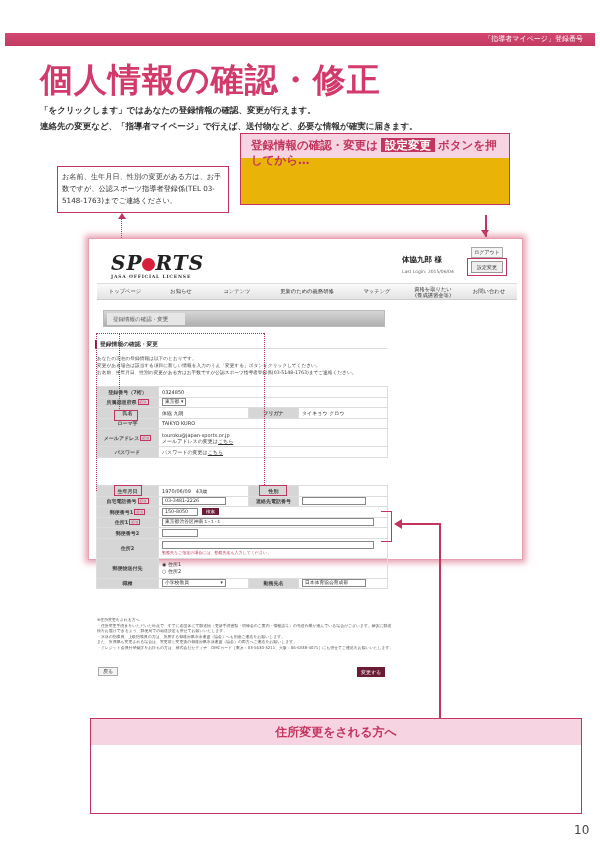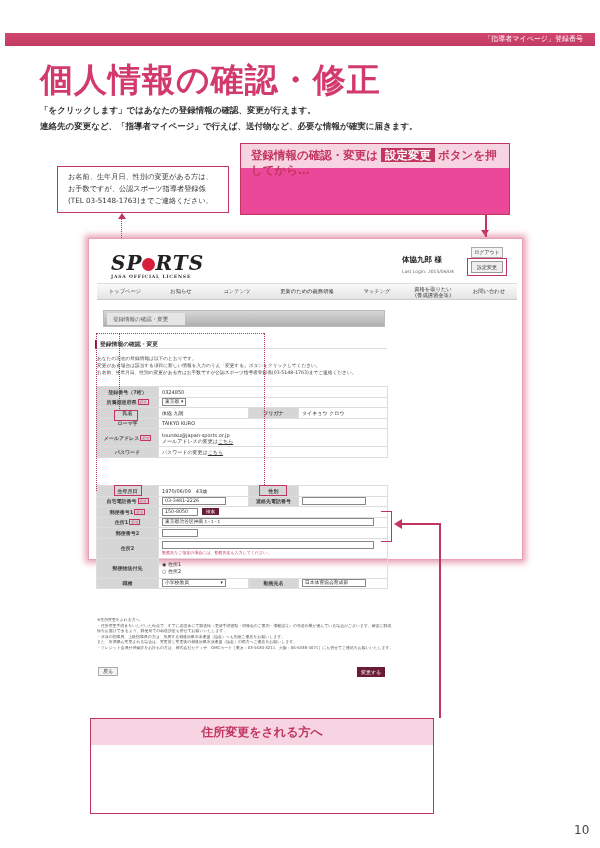--- a/index.html
+++ b/index.html
@@ -9,28 +9,28 @@
   .top-band { position: absolute; left: 5px; top: 33px; width: 590px; height: 13px;
     background: linear-gradient(#d2476f, #c23a62); }
   .top-band span { position: absolute; right: 12px; top: 1px; font-size: 7px; color: #fff; }
 
   .page-title { position: absolute; left: 40px; top: 58px; font-size: 33px; font-weight: bold;
     color: #d23a6b; letter-spacing: 1px; }
   .lead { position: absolute; left: 40px; font-size: 8.5px; font-weight: bold; color: #333; }
   .lead.l1 { top: 105px; } .lead.l2 { top: 121px; }
 
   .note-left { position: absolute; left: 57px; top: 166px; width: 172px; height: 47px;
-    border: 1.5px solid #c2355f; background: #fff; padding: 4px 10px; font-size: 7.2px; line-height: 12px; color: #333; }
+    border: 1.5px solid #c2355f; background: #fff; padding: 4px 4px; font-size: 7.2px; line-height: 12px; color: #333; }
   .arrow-up { position: absolute; left: 118px; top: 213px; width: 0; height: 0;
     border-left: 4px solid transparent; border-right: 4px solid transparent; border-bottom: 6px solid #c2355f; }
   .dotline-v { position: absolute; border-left: 1.5px dotted #b33056; }
   .dotline-h { position: absolute; border-top: 1.5px dotted #b33056; }
 
-  .note-right { position: absolute; left: 240px; top: 143px; width: 270px; height: 72px;
-    border: 1.5px solid #c2355f; background: #ec4899; }
+  .note-right { position: absolute; left: 240px; top: 133px; width: 270px; height: 72px;
+    border: 1.5px solid #c2355f; background: #eab308; }
   .note-right .hd { background: #f7d4e2; height: 24px; padding: 4px 10px; font-size: 11.5px; font-weight: bold; color: #c2355f; }
   .note-right .hd .btn-tag { background: #c2355f; color: #fff; padding: 0 4px; margin: 0 3px; }
   .note-right .bd { padding: 4px 10px; font-size: 6.8px; line-height: 11.5px; color: #333; }
 
   .line-solid { position: absolute; background: #c2355f; }
 
   .shot { position: absolute; left: 88px; top: 238px; width: 435px; height: 322px; background: #fff;
     box-shadow: 0 0 6px 3px rgba(214,90,120,.55); border: 1px solid #e8a0b2; }
 
   .logo { position: absolute; left: 22px; top: 12px; font-family: "DejaVu Serif", serif; font-style: italic; font-weight: bold; font-size: 20px; color: #222; letter-spacing: 1px; }
@@ -64,21 +64,21 @@
   .hint { color: #c2355f; font-size: 4px; display: block; margin-top: 1px; }
   .hl-box { position: absolute; border: 1.5px solid #c2355f; }
 
   .footnotes { position: absolute; left: 8px; top: 378px; width: 298px; font-size: 3.9px; line-height: 5.6px; color: #555; }
   .btn-back { position: absolute; left: 9px; top: 428px; width: 20px; height: 9px; border: 1px solid #aaa; background: #f4f4f4; font-size: 5px; text-align: center; line-height: 7px; color:#333; }
   .btn-submit { position: absolute; left: 268px; top: 428px; width: 28px; height: 10px; background: #6a1c34; color: #fff; font-size: 5px; text-align: center; line-height: 10px; }
 
   .bracket { position: absolute; left: 381px; top: 511px; width: 11px; height: 31px; border: 1.5px solid #c2355f; border-left: none; }
   .arrow-left { position: absolute; left: 394px; top: 519px; width: 0; height: 0; border-top: 5px solid transparent; border-bottom: 5px solid transparent; border-right: 8px solid #c2355f; }
 
-  .addr-box { position: absolute; left: 90px; top: 718px; width: 344px; height: 96px; border: 1.5px solid #c2355f; background: #fff; }
+  .addr-box { position: absolute; left: 90px; top: 718px; width: 492px; height: 96px; border: 1.5px solid #c2355f; background: #fff; }
   .addr-box .hd { height: 26px; background: #f7d4e2; text-align: center; font-size: 12px; font-weight: bold; color: #c2355f; line-height: 26px; }
   .addr-box .bd { padding: 5px 8px; font-size: 6.8px; line-height: 10.5px; color: #333; }
   .addr-box .bd p { padding-left: 8px; text-indent: -8px; }
 
   .page-no { position: absolute; left: 574px; top: 823px; font-size: 12px; color: #444; }
 </style>
 </head>
 <body>
 
 <div class="top-band">

